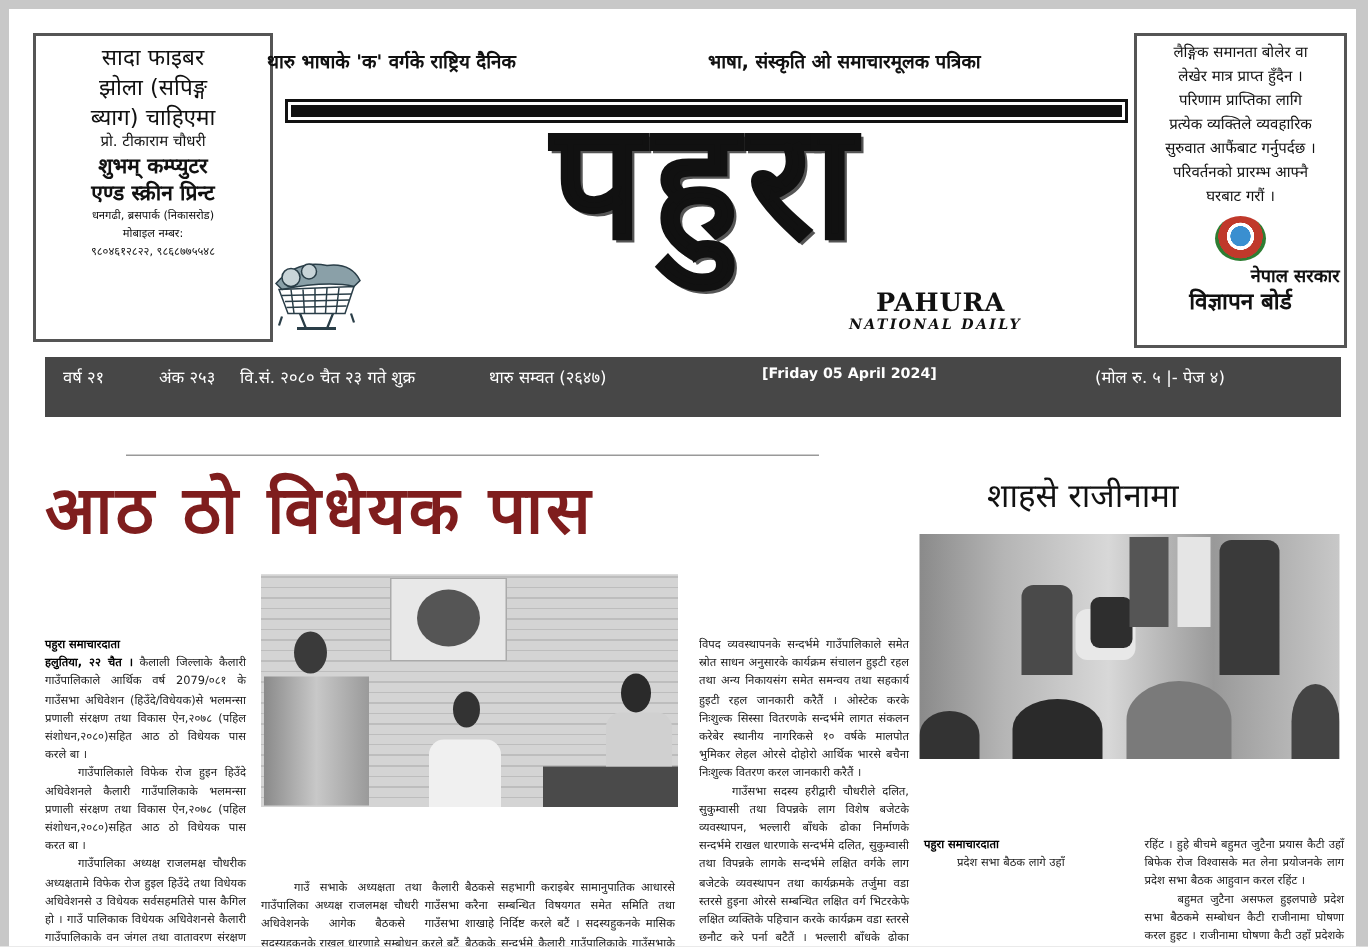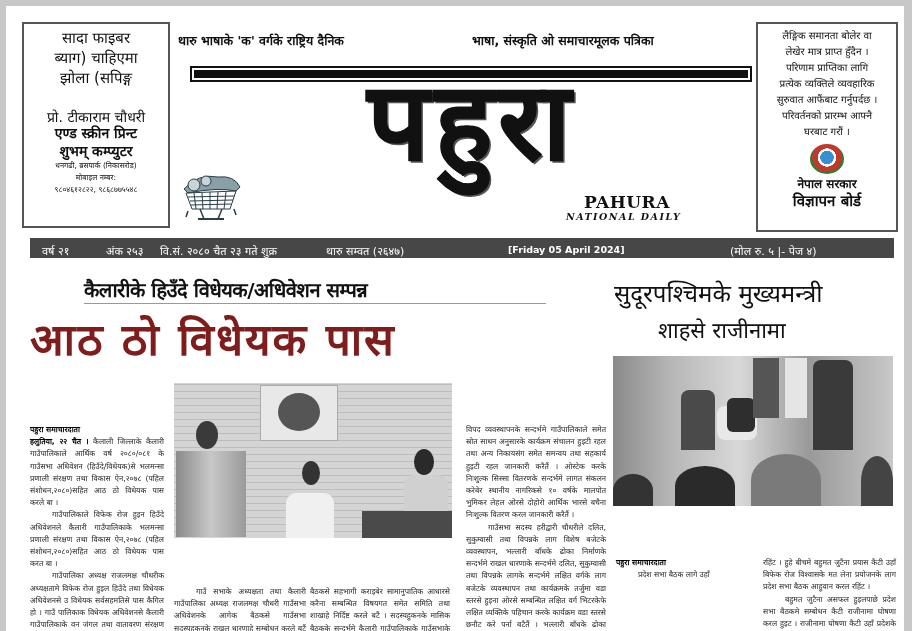--- a/index.html
+++ b/index.html
@@ -2,43 +2,43 @@
 <html><head>
 <meta charset="utf-8">
 <style>
   * { box-sizing: border-box; margin: 0; padding: 0; }
   html, body { width: 912px; height: 631px; overflow: hidden; }
   body { background: #c8c8c8; font-family: "DejaVu Sans", sans-serif; position: relative; }
   .page { position: absolute; left: 6px; top: 6px; width: 900px; height: 625px; background: #ffffff; overflow: hidden; }
   .right-gray { position: absolute; right: 0; top: 0; width: 8px; height: 631px; background: #c8c8c8; }
 
   .adbox { position: absolute; border: 2px solid #555; background: #fff; text-align: center; color: #111; }
-  .adbox.left { left: 16px; top: 16px; width: 148px; height: 206px; padding: 4px 3px; }
+  .adbox.left { left: 16px; top: 16px; width: 160px; height: 206px; padding: 4px 3px; }
   .adbox.right { left: 750px; top: 16px; width: 142px; height: 210px; padding: 4px 3px; }
   .ad-big { font-family: "DejaVu Sans", sans-serif; font-size: 15px; line-height: 20px; }
-  .ad-small { font-size: 14px; line-height: 14px; margin-top: 22px; }
+  .ad-small { font-size: 10px; line-height: 14px; margin-top: 0; }
   .ad-bold { font-family: "DejaVu Sans", sans-serif; font-weight: bold; font-size: 14px; line-height: 18px; }
   .ad-tiny { font-size: 7.5px; line-height: 12px; }
   .ad-right-text { font-size: 10px; line-height: 16px; }
   .emblem { width: 34px; height: 30px; margin: 4px auto 2px; border-radius: 50%; background: radial-gradient(circle at 50% 45%, #3a8fd0 0 28%, #ffffff 29% 38%, #c0392b 39% 62%, #2e7d32 63% 100%); }
-  .gov { font-weight: bold; font-size: 12px; line-height: 16px; }
+  .gov { font-weight: bold; font-size: 12px; line-height: 16px; text-align: right; }
   .board { font-weight: bold; font-size: 15px; line-height: 18px; }
 
   .tagline { position: absolute; top: 26px; font-size: 12.5px; font-weight: bold; color: #111; white-space: nowrap; }
   .tagline.l { left: 172px; }
   .tagline.r { left: 466px; }
 
   .masthead { position: absolute; left: 178px; top: 56px; width: 568px; height: 120px; }
   .masthead .bar { position: absolute; left: 8px; top: 6px; width: 558px; height: 12px; background: #111; border: 2px solid #fff; outline: 2px solid #111; }
   .masthead .title { position: absolute; left: 8px; top: -6px; width: 560px; text-align: center; font-family: "DejaVu Serif", serif; font-weight: bold; font-size: 108px; line-height: 130px; color: #111; letter-spacing: 6px; text-shadow: 2px 2px 0 #555; -webkit-text-stroke: 1px #111; }
   .basket { position: absolute; left: 172px; top: 163px; width: 66px; height: 56px; }
   .pahura-en { position: absolute; left: 578px; top: 186px; font-family: "DejaVu Serif", serif; font-weight: bold; font-size: 17px; letter-spacing: 0.5px; color: #111; }
   .pahura-daily { position: absolute; left: 560px; top: 205px; font-family: "DejaVu Serif", serif; font-style: italic; font-weight: bold; font-size: 9.5px; letter-spacing: 1.5px; color: #111; }
 
-  .infobar { position: absolute; left: 24px; top: 232px; width: 864px; height: 20px; background: #474747; color: #fff; font-size: 11px; }
+  .infobar { position: absolute; left: 24px; top: 232px; width: 864px; height: 40px; background: #474747; color: #fff; font-size: 11px; }
   .infobar span { position: absolute; top: 5px; white-space: nowrap; }
   .infobar .date-en { font-size: 9.5px; top: 6px; font-weight: bold; }
 
   .h-sub { position: absolute; left: 78px; top: 270px; font-size: 20px; font-weight: bold; color: #111; white-space: nowrap; letter-spacing: -0.5px; }
   .h-rule { position: absolute; left: 78px; top: 297px; width: 462px; height: 1px; background: #999; }
   .h-main { position: absolute; left: 24px; top: 302px; font-size: 44px; font-weight: bold; color: #7f1d1d; white-space: nowrap; letter-spacing: 2px; }
   .h2-a { position: absolute; left: 608px; top: 270px; font-size: 24px; color: #111; white-space: nowrap; }
   .h2-b { position: absolute; left: 652px; top: 308px; font-size: 22px; color: #111; white-space: nowrap; }
 
   .col { position: absolute; font-size: 7.6px; line-height: 12.2px; color: #222; text-align: justify; margin-top: 44px; }
@@ -57,25 +57,25 @@
   .photo2 { left: 607px; top: 350px; width: 280px; height: 150px; background: linear-gradient(90deg, #8a8a8a 0%, #b5b5b5 20%, #d8d8d8 45%, #999 70%, #c8c8c8 100%); }
   .shape { position: absolute; }
 </style>
 </head>
 <body>
 
 <div class="page">
 
   <div class="adbox left">
     <div class="ad-big">सादा फाइबर</div>
+    <div class="ad-big">झोला (सपिङ्ग</div>
     <div class="ad-big">ब्याग) चाहिएमा</div>
-    <div class="ad-big">झोला (सपिङ्ग</div>
     <div class="ad-small">प्रो. टीकाराम चौधरी</div>
+    <div class="ad-bold">शुभम् कम्प्युटर</div>
     <div class="ad-bold">एण्ड स्क्रीन प्रिन्ट</div>
-    <div class="ad-bold">शुभम् कम्प्युटर</div>
     <div class="ad-tiny">धनगढी, ब्रसपार्क (निकासरोड)</div>
     <div class="ad-tiny">मोबाइल नम्बर:</div>
     <div class="ad-tiny">९८०४६१२८२२, ९८६८७७५५४८</div>
   </div>
 
   <div class="tagline l">थारु भाषाके 'क' वर्गके राष्ट्रिय दैनिक</div>
   <div class="tagline r">भाषा, संस्कृति ओ समाचारमूलक पत्रिका</div>
 
   <div class="masthead">
     <div class="bar"></div>
@@ -112,30 +112,28 @@
 
   <div class="infobar">
     <span style="left:12px">वर्ष २१</span>
     <span style="left:76px">अंक २५३</span>
     <span style="left:130px">वि.सं. २०८० चैत २३ गते शुक्र</span>
     <span style="left:296px">थारु सम्वत (२६४७)</span>
     <span class="date-en" style="left:478px">[Friday 05 April 2024]</span>
     <span style="left:700px">(मोल रु. ५ |- पेज ४)</span>
   </div>
 
-  <div class="h-sub">कैलारीके हिउँदे विधेयक/अधिवेशन सम्पन्न</div>
   <div class="h-rule"></div>
   <div class="h-main">आठ ठो विधेयक पास</div>
 
-  <div class="h2-a">सुदूरपश्चिमके मुख्यमन्त्री</div>
   <div class="h2-b">शाहसे राजीनामा</div>
 
   <div class="col c1">
     <p class="byline">पहुरा समाचारदाता</p>
-    <p><span class="byline">हलुतिया, २२ चैत ।</span> <span>कैलाली जिल्लाके कैलारी गाउँपालिकाले आर्थिक वर्ष २०८०/०८१ के गाउँसभा अधिवेशन (हिउँदे/विधेयक)से भलमन्सा प्रणाली संरक्षण तथा विकास ऐन,२०७८ (पहिल संशोधन,२०८०)सहित आठ ठो विधेयक पास करले बा ।</span></p>
+    <p><span class="byline">हलुतिया, २२ चैत ।</span> <span>कैलाली जिल्लाके कैलारी गाउँपालिकाले आर्थिक वर्ष 2079/०८१ के गाउँसभा अधिवेशन (हिउँदे/विधेयक)से भलमन्सा प्रणाली संरक्षण तथा विकास ऐन,२०७८ (पहिल संशोधन,२०८०)सहित आठ ठो विधेयक पास करले बा ।</span></p>
     <p class="indent">गाउँपालिकाले विफेक रोज हुइन हिउँदे अधिवेशनले कैलारी गाउँपालिकाके भलमन्सा प्रणाली संरक्षण तथा विकास ऐन,२०७८ (पहिल संशोधन,२०८०)सहित आठ ठो विधेयक पास करत बा ।</p>
     <p class="indent">गाउँपालिका अध्यक्ष राजलमक्ष चौधरीक अध्यक्षतामे विफेक रोज हुइल हिउँदे तथा विधेयक अधिवेशनसे उ विधेयक सर्वसहमतिसे पास कैगिल हो । गाउँ पालिकाक विधेयक अधिवेशनसे कैलारी गाउँपालिकाके वन जंगल तथा वातावरण संरक्षण ऐन,२०८०, कैलारी गाउँपालिकाम रहल गालगतैया संरक्षण तथा प्रवर्द्धन</p>
   </div>
 
   <div class="photo photo1">
     <div class="shape" style="left:86px;top:2px;width:78px;height:56px;background:#e8e8e8;border:1px solid #aaa;"></div>
     <div class="shape" style="left:104px;top:10px;width:42px;height:38px;border-radius:50%;background:#555;"></div>
     <div class="shape" style="left:2px;top:68px;width:70px;height:86px;background:linear-gradient(90deg,#8a8a8a,#c8c8c8,#9a9a9a);"></div>
     <div class="shape" style="left:22px;top:38px;width:22px;height:28px;border-radius:50%;background:#3a3a3a;"></div>
     <div class="shape" style="left:112px;top:110px;width:48px;height:45px;background:#f0f0f0;border-radius:10px 10px 0 0;"></div>

